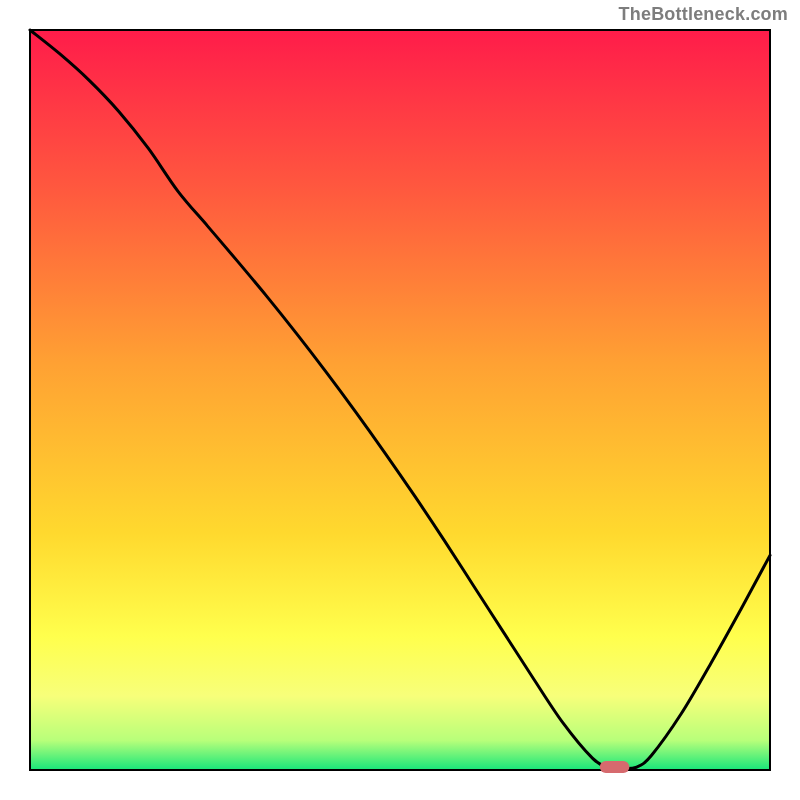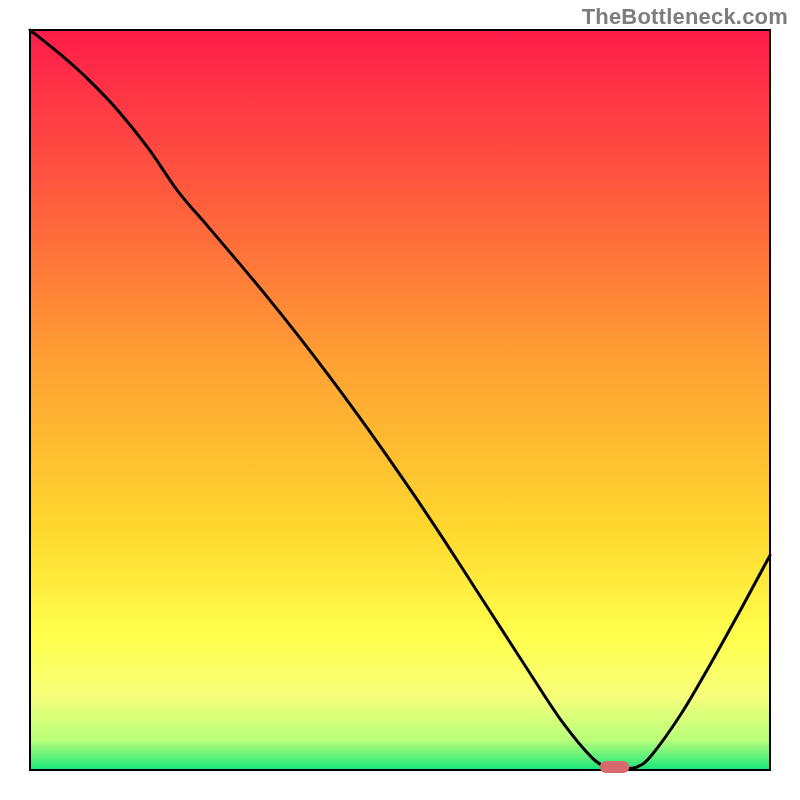--- a/index.html
+++ b/index.html
@@ -13,21 +13,21 @@
   }
   .stage {
     position: relative;
     width: 800px;
     height: 800px;
   }
   .watermark {
     position: absolute;
     top: 4px;
     right: 12px;
-    font-size: 22px;
+    font-size: 18px;
     font-weight: 600;
     color: #7d7d7d;
     letter-spacing: 0.2px;
   }
   svg.plot {
     position: absolute;
     left: 0;
     top: 0;
   }
 </style>

